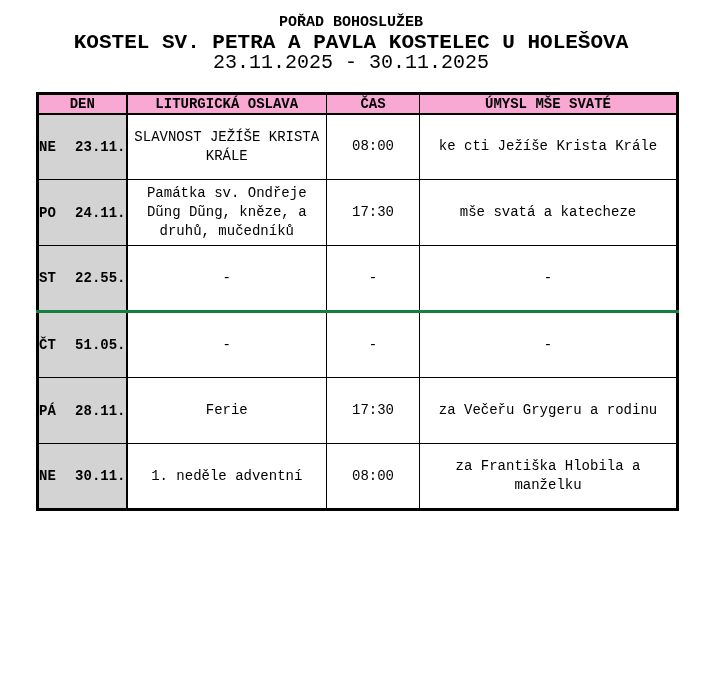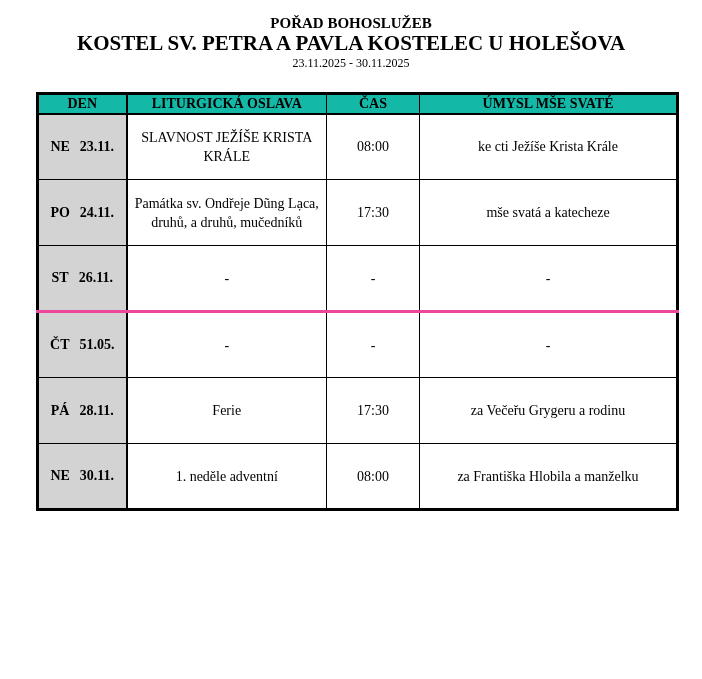--- a/index.html
+++ b/index.html
@@ -3,62 +3,62 @@
 <meta charset="utf-8">
 <style>
   * { box-sizing: border-box; }
   html, body { margin: 0; padding: 0; background: #ffffff; }
   .page {
     position: relative;
     width: 702px;
     height: 549px;
     background: #ffffff;
     color: #000000;
-    font-family: Liberation Serif, serif;
+    font-family: Liberation Mono, monospace;
     overflow: hidden;
   }
   .doc-header { padding-top: 13px; text-align: center; }
   .doc-title    { font-size: 15px; font-weight: bold; line-height: 20px; }
   .doc-subtitle { font-size: 21px; font-weight: bold; line-height: 20px; }
-  .doc-daterange{ font-size: 12px; font-weight: normal; line-height: 20px; }
+  .doc-daterange{ font-size: 20px; font-weight: normal; line-height: 20px; }
 
   table.schedule {
     border-collapse: collapse;
     table-layout: fixed;
     width: 640px;
     margin: 19px 0 0 36px;
     border: 3px solid #000000;
   }
   .schedule th, .schedule td {
     border: 1px solid #000000;
     text-align: center;
     vertical-align: middle;
     font-size: 14px;
     padding: 0;
     overflow: hidden;
   }
   .schedule thead th {
-    background: #14b8a6;
+    background: #f9a8d4;
     font-weight: bold;
     height: 20px;
     border-bottom: 2px solid #000000;
   }
   .schedule tbody tr { height: 66px; }
   .day-cell {
     background: #d3d3d3;
     font-weight: bold;
     border-right: 2px solid #000000 !important;
   }
   .schedule thead th:first-child { border-right: 2px solid #000000; }
-  .day-inner { display: flex; justify-content: center; align-items: center; gap: 10px; }
+  .day-inner { display: flex; justify-content: space-between; align-items: center; gap: 10px; }
   .celebration-cell { padding: 0 17px; line-height: 19px; margin-left: 48px; }
   .time-cell { line-height: 19px; border-radius: 27px; }
   .intention-cell { padding: 0 20px; line-height: 19px; }
   
-  tr.page-break-row td { border-top: 3px solid #ec4899; }
+  tr.page-break-row td { border-top: 3px solid #15803d; }
 </style>
 </head>
 <body>
 
 <div class="page">
 
   <div class="doc-header">
     <div class="doc-title">POŘAD BOHOSLUŽEB</div>
     <div class="doc-subtitle">KOSTEL SV. PETRA A PAVLA KOSTELEC U HOLEŠOVA</div>
     <div class="doc-daterange">23.11.2025 - 30.11.2025</div>
@@ -91,29 +91,29 @@
         <td class="time-cell">08:00</td>
         <td class="intention-cell">ke cti Ježíše Krista Krále</td>
       </tr>
       <tr>
         <td class="day-cell">
           <div class="day-inner">
             <span>PO</span>
             <span>24.11.</span>
           </div>
         </td>
-        <td class="celebration-cell">Památka sv. Ondřeje Dũng Lạca, druhů, a druhů, mučedníků</td>
+        <td class="celebration-cell">Památka sv. Ondřeje Dũng Dũng, kněze, a druhů, mučedníků</td>
         <td class="time-cell">17:30</td>
         <td class="intention-cell">mše svatá a katecheze</td>
       </tr>
       <tr>
         <td class="day-cell">
           <div class="day-inner">
             <span>ST</span>
-            <span>26.11.</span>
+            <span>22.55.</span>
           </div>
         </td>
         <td class="celebration-cell">-</td>
         <td class="time-cell">-</td>
         <td class="intention-cell">-</td>
       </tr>
       <tr class="page-break-row">
         <td class="day-cell">
           <div class="day-inner">
             <span>ČT</span>

